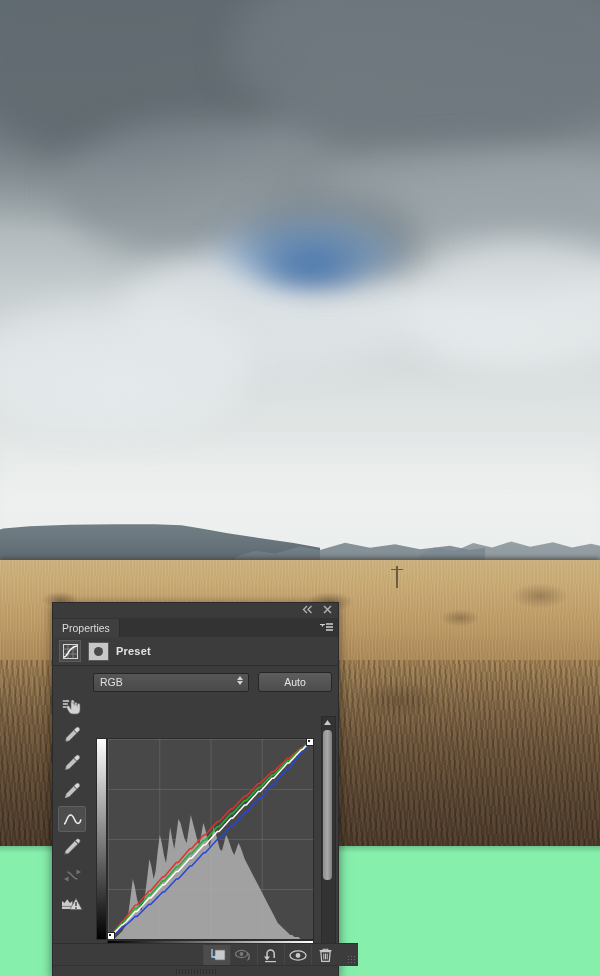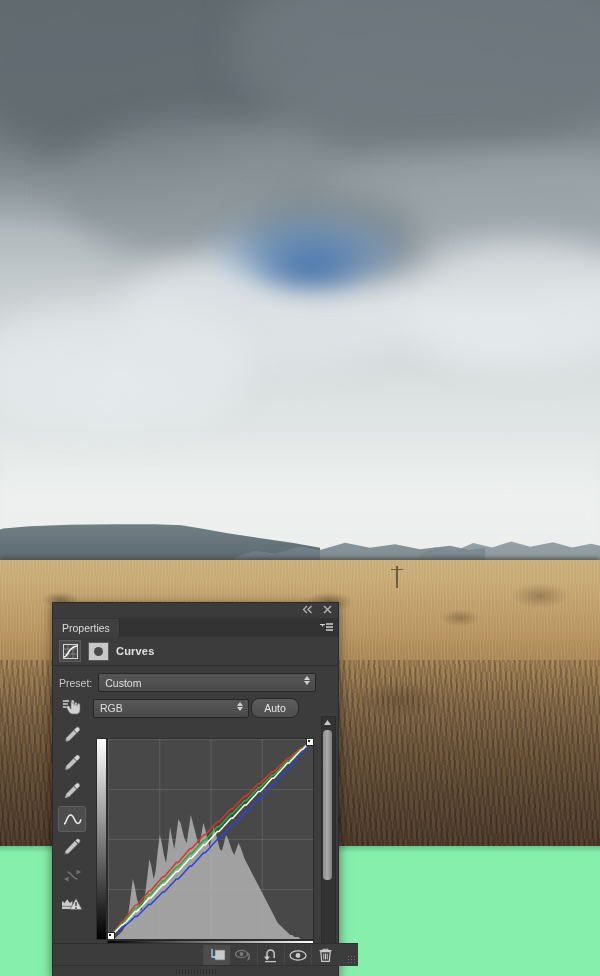--- a/index.html
+++ b/index.html
@@ -123,24 +123,24 @@
   .combo{position:relative;height:17px;background:linear-gradient(#565656,#4a4a4a);
          border:1px solid #262626;border-radius:2px;display:flex;align-items:center;
          padding-left:6px;color:#e0e0e0;font-size:10.5px;cursor:pointer;}
   .combo .arrows{position:absolute;right:5px;top:2px;display:flex;flex-direction:column;
                  gap:1px;align-items:center;}
   .combo .arrows i{display:block;width:0;height:0;border-left:3px solid transparent;
                    border-right:3px solid transparent;}
   .combo .arrows i.up{border-bottom:4px solid #d2d2d2;}
   .combo .arrows i.dn{border-top:4px solid #d2d2d2;}
 
-  .chanrow{display:flex;align-items:center;gap:2px;padding:6px 0 0 40px;}
+  .chanrow{display:flex;align-items:center;gap:9px;padding:6px 0 0 40px;}
   .btn{height:18px;background:linear-gradient(#5d5d5d,#4d4d4d);border:1px solid #262626;
-       border-radius:8px;color:#e6e6e6;font-size:10.5px;display:flex;align-items:center;
-       justify-content:center;padding:0 2px;cursor:pointer;text-align:right;}
+       border-radius:3px;color:#e6e6e6;font-size:10.5px;display:flex;align-items:center;
+       justify-content:center;padding:0 15px;cursor:pointer;text-align:right;}
 
   
   .tools{position:absolute;left:4px;top:28px;width:30px;display:flex;flex-direction:column;
          align-items:center;gap:2px;}
   .tool{width:26px;height:24px;display:flex;align-items:center;justify-content:center;
         cursor:pointer;border:1px solid transparent;border-radius:2px;}
   .tool.active{background:#4d4d4d;border-color:#5e5e5e;}
   .tool.dim{opacity:.45;}
 
   
@@ -264,35 +264,25 @@
       <div class="curvesicon">
         <svg width="15" height="15" viewBox="0 0 15 15">
           <rect x="0.5" y="0.5" width="14" height="14" fill="none" stroke="#d8d8d8" stroke-width="1"></rect>
           <path d="M5 0.5 V14.5 M10 0.5 V14.5 M0.5 5 H14.5 M0.5 10 H14.5" stroke="#9a9a9a" stroke-width=".7"></path>
           <path d="M1 13 C5 13 5 3 14 2" stroke="#ffffff" stroke-width="1.4" fill="none"></path>
         </svg>
       </div>
       <div class="maskthumb">
         <div class="maskdot"></div>
       </div>
-      <div class="headlabel">Curves</div>
+      <div class="headlabel">Preset</div>
     </div>
 
     <div class="body">
 
-      <div class="presetrow">
-        <div class="lbl">Preset:</div>
-        <div class="combo" style="width:210px;">
-          <span>Custom</span>
-          <span class="arrows">
-              <i class="up"></i>
-              <i class="dn"></i>
-            </span>
-        </div>
-      </div>
 
       <div class="chanrow">
         <div class="combo" style="width:148px;">
           <span>RGB</span>
           <span class="arrows">
               <i class="up"></i>
               <i class="dn"></i>
             </span>
         </div>
         <div class="btn" style="width:42px;">Auto</div>

